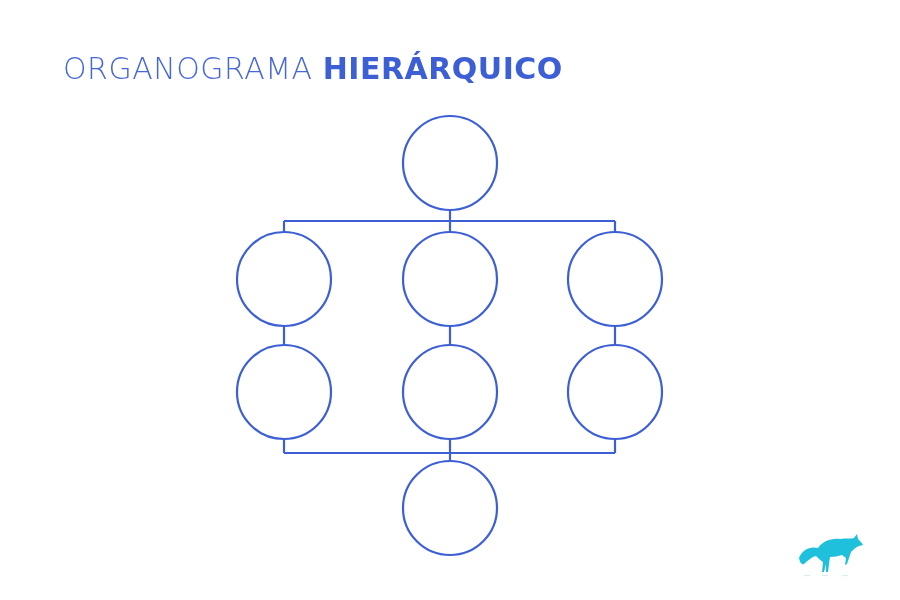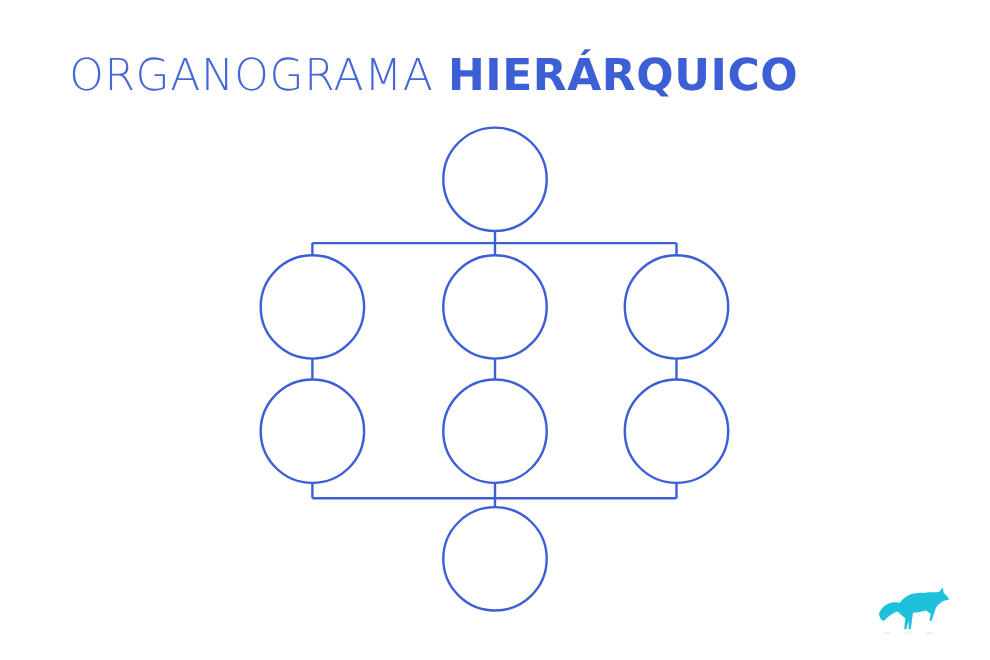--- a/index.html
+++ b/index.html
@@ -13,21 +13,21 @@
       position: relative;
       overflow: hidden;
       font-family: "DejaVu Sans", sans-serif;
     }
     .title {
       position: absolute;
       left: 63px;
       top: 44px;
       height: 50px;
       white-space: nowrap;
-      font-size: 40px;
+      font-size: 30px;
       line-height: 50px;
       letter-spacing: 0.5px;
       color: #3d5fd6;
     }
     .title .light {
       font-weight: 200;
       font-family: "DejaVu Sans", sans-serif;
       -webkit-text-stroke: 0px;
       opacity: 0.95;
     }

